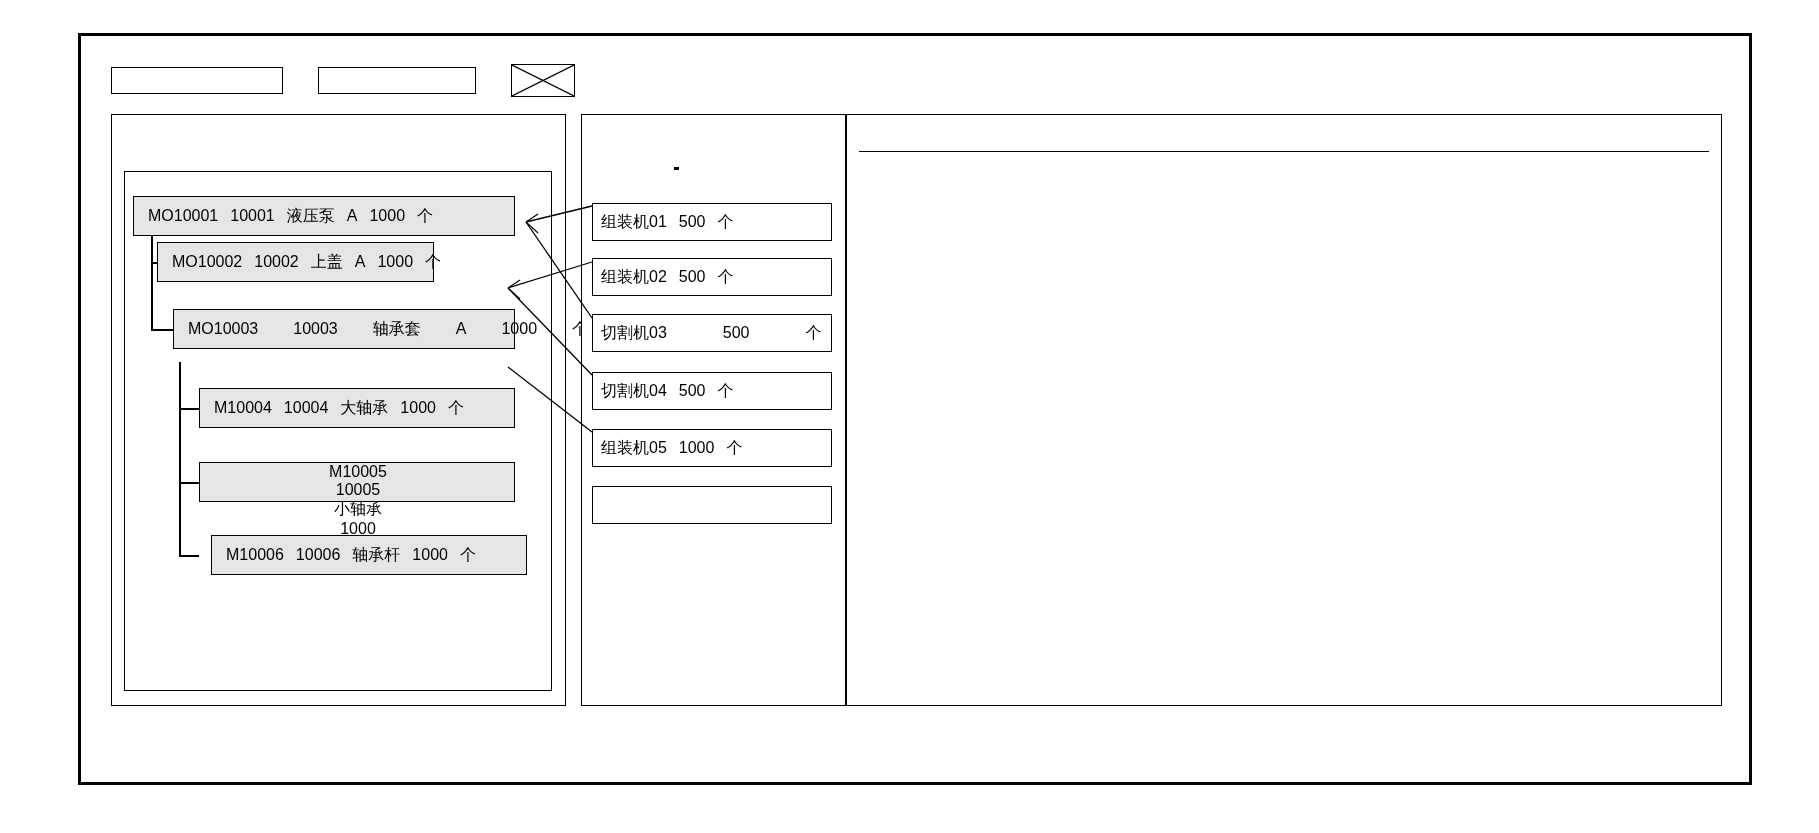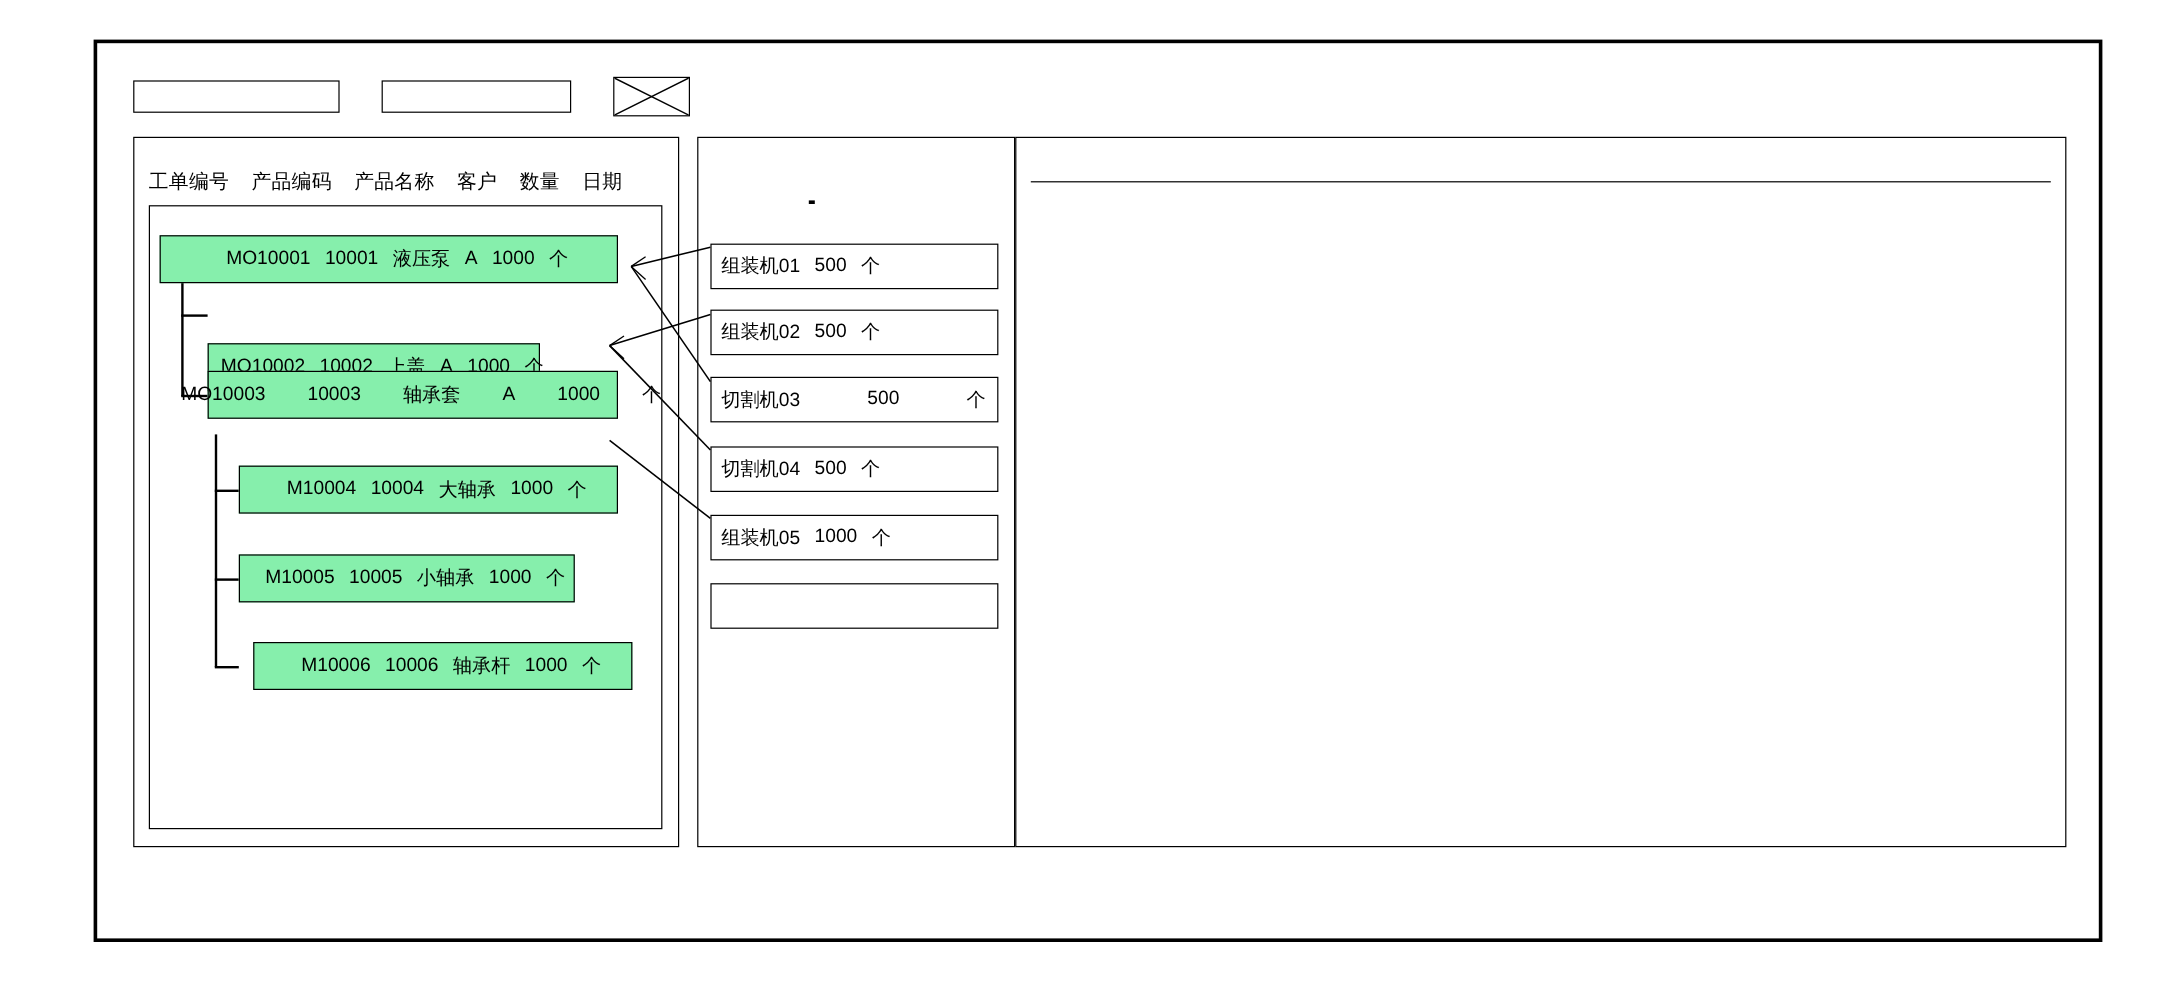--- a/index.html
+++ b/index.html
@@ -97,28 +97,27 @@
     height: 520px;
     border: 1.5px solid #000000;
     box-sizing: border-box;
     background: #ffffff;
   }
 
   .node {
     position: absolute;
     border: 1.5px solid #000000;
     box-sizing: border-box;
-    background: #86efac;
+    background: #e5e5e5;
     display: flex;
     align-items: center;
     font-size: 16px;
     color: #000000;
     white-space: nowrap;
     padding-left: 14px;
-    justify-content: center;
   }
   .node .cell { margin-right: 12px; }
   .node .cell:last-child { margin-right: 0; }
 
   
   .tline {
     position: absolute;
     background: #000000;
   }
 
@@ -170,28 +169,20 @@
       <div class="tb-x">
         <svg viewBox="0 0 64 33" preserveAspectRatio="none" aria-hidden="true">
           <line x1="0" y1="0" x2="64" y2="33" stroke="#000" stroke-width="1.3"></line>
           <line x1="64" y1="0" x2="0" y2="33" stroke="#000" stroke-width="1.3"></line>
         </svg>
       </div>
     </div>
 
     <div class="panel panel-left">
 
-      <div class="col-headers">
-        <span>工单编号</span>
-        <span>产品编码</span>
-        <span>产品名称</span>
-        <span>客户</span>
-        <span>数量</span>
-        <span>日期</span>
-      </div>
 
       <div class="tree-area">
 
         <div class="tline" style="left:26px; top:44px; width:1.5px; height:114px;"></div>
         <div class="tline" style="left:26px; top:90px; width:22px; height:1.5px;"></div>
         <div class="tline" style="left:26px; top:157px; width:22px; height:1.5px;"></div>
 
         <div class="tline" style="left:54px; top:190px; width:1.5px; height:194px;"></div>
         <div class="tline" style="left:54px; top:236px; width:20px; height:1.5px;"></div>
         <div class="tline" style="left:54px; top:310px; width:20px; height:1.5px;"></div>
@@ -199,21 +190,21 @@
 
         <div class="node" style="left:8px; top:24px; width:382px; height:40px;">
           <span class="cell">MO10001</span>
           <span class="cell">10001</span>
           <span class="cell">液压泵</span>
           <span class="cell">A</span>
           <span class="cell">1000</span>
           <span class="cell">个</span>
         </div>
 
-        <div class="node" style="left:48px; top:70px; width:277px; height:40px;margin-top:44px;">
+        <div class="node" style="left:32px; top:70px; width:277px; height:40px;">
           <span class="cell">MO10002</span>
           <span class="cell">10002</span>
           <span class="cell">上盖</span>
           <span class="cell">A</span>
           <span class="cell">1000</span>
           <span class="cell">个</span>
         </div>
 
         <div class="node" style="left:48px; top:137px; width:342px; height:40px;gap:23px;">
           <span class="cell">MO10003</span>
@@ -225,21 +216,21 @@
         </div>
 
         <div class="node" style="left:74px; top:216px; width:316px; height:40px;">
           <span class="cell">M10004</span>
           <span class="cell">10004</span>
           <span class="cell">大轴承</span>
           <span class="cell">1000</span>
           <span class="cell">个</span>
         </div>
 
-        <div class="node" style="left:74px; top:290px; width:280px; height:40px;">
+        <div class="node" style="left:74px; top:290px; width:316px; height:40px;flex-direction:column;">
           <span class="cell">M10005</span>
           <span class="cell">10005</span>
           <span class="cell">小轴承</span>
           <span class="cell">1000</span>
           <span class="cell">个</span>
         </div>
 
         <div class="node" style="left:86px; top:363px; width:316px; height:40px;">
           <span class="cell">M10006</span>
           <span class="cell">10006</span>

